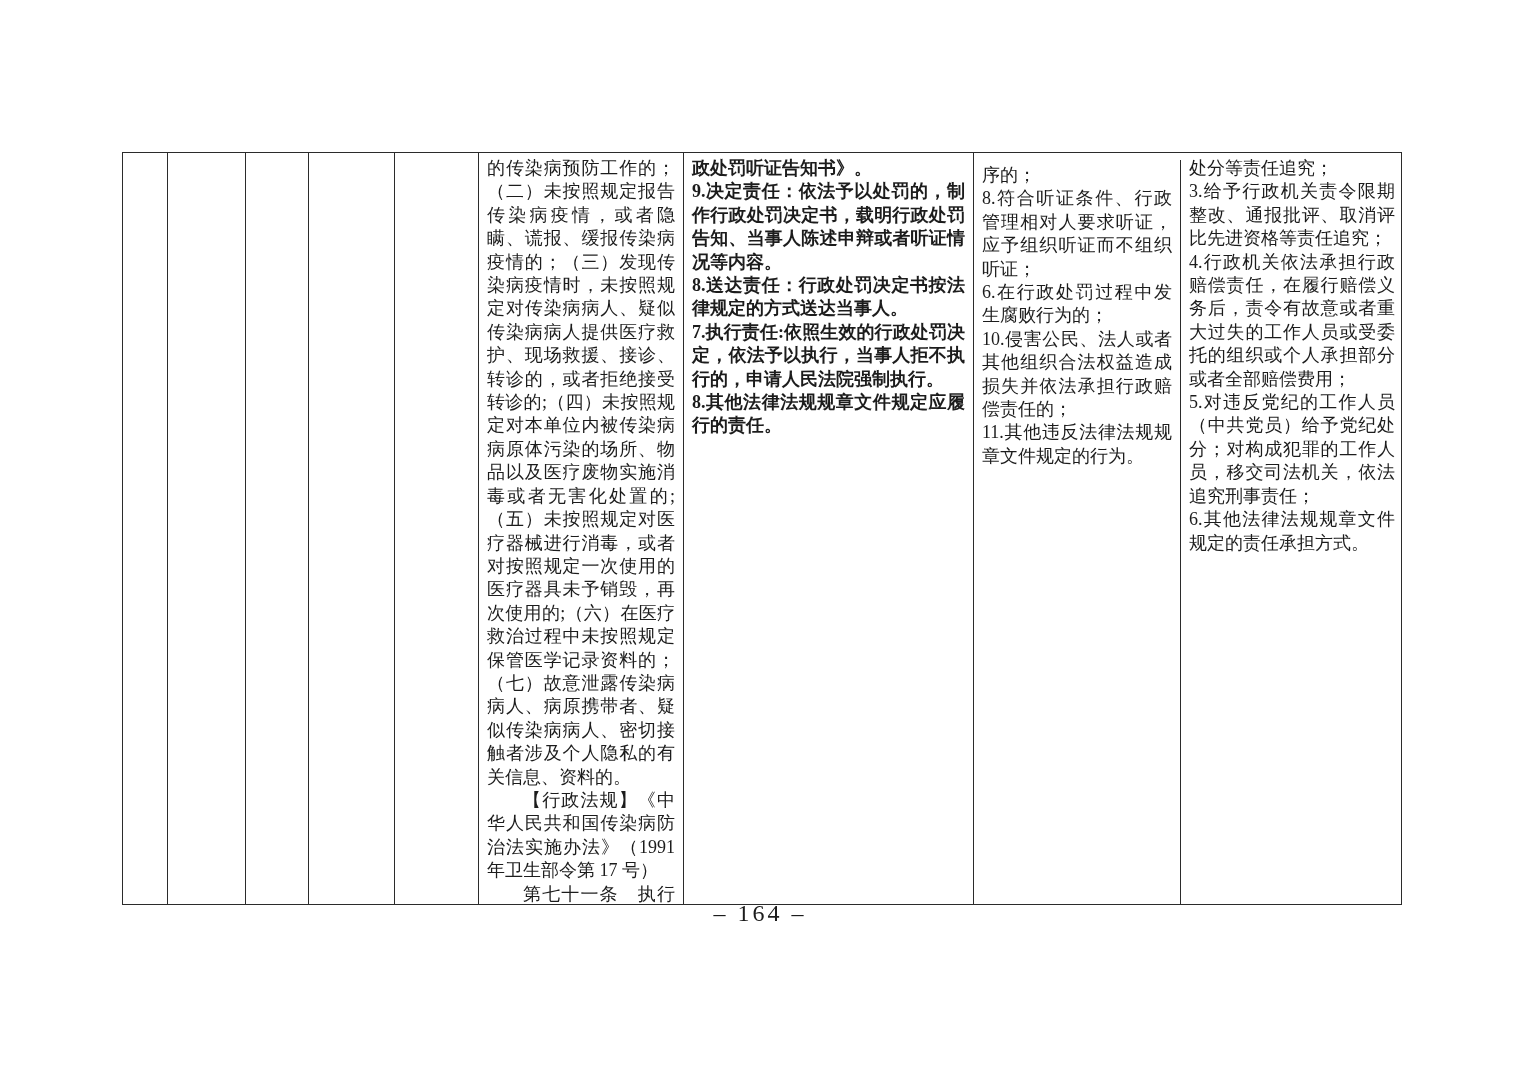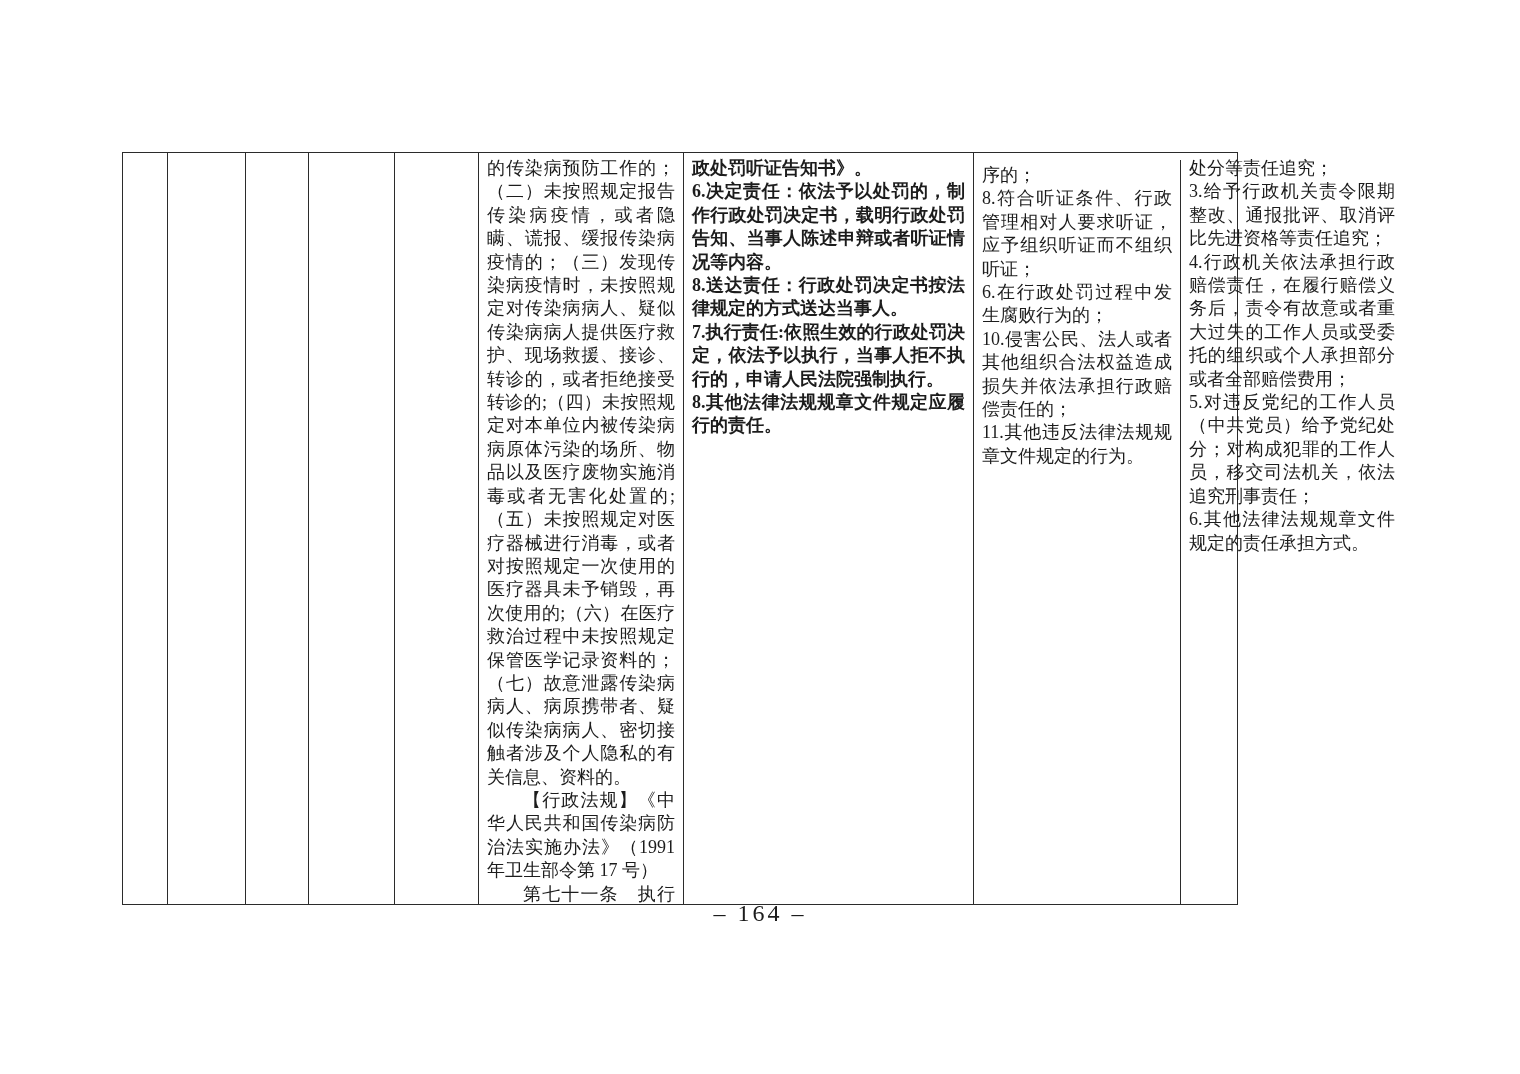--- a/index.html
+++ b/index.html
@@ -12,21 +12,21 @@
     width: 1520px;
     height: 1074px;
     overflow: hidden;
     font-family: "Liberation Serif", "DejaVu Serif", serif;
     color: #1c1c1c;
   }
   .doc-table {
     position: absolute;
     left: 122px;
     top: 152px;
-    width: 1116px;
+    width: 1280px;
     height: 753px;
     box-sizing: border-box;
     border: 1px solid #2b2b2b;
     display: flex;
     flex-direction: row;
     background: #ffffff;
   }
   .cell {
     box-sizing: border-box;
     border-right: 1px solid #2b2b2b;
@@ -75,21 +75,21 @@
   <div class="cell c5"></div>
 
   <div class="cell c6">
     <p class="p">的传染病预防工作的；（二）未按照规定报告传染病疫情，或者隐瞒、谎报、缓报传染病疫情的；（三）发现传染病疫情时，未按照规定对传染病病人、疑似传染病病人提供医疗救护、现场救援、接诊、转诊的，或者拒绝接受转诊的;（四）未按照规定对本单位内被传染病病原体污染的场所、物品以及医疗废物实施消毒或者无害化处置的;（五）未按照规定对医疗器械进行消毒，或者对按照规定一次使用的医疗器具未予销毁，再次使用的;（六）在医疗救治过程中未按照规定保管医学记录资料的；（七）故意泄露传染病病人、病原携带者、疑似传染病病人、密切接触者涉及个人隐私的有关信息、资料的。</p>
     <p class="p indent">【行政法规】《中华人民共和国传染病防治法实施办法》（1991 年卫生部令第 17 号）</p>
     <p class="p indent">第七十一条　执行职务的医疗保健人员、卫生防疫人员和责任单位，不</p>
   </div>
 
   <div class="cell c7">
     <p class="p">政处罚听证告知书》。</p>
-    <p class="p">6.决定责任：依法予以处罚的，制作行政处罚决定书，载明行政处罚告知、当事人陈述申辩或者听证情况等内容。</p>
+    <p class="p">9.决定责任：依法予以处罚的，制作行政处罚决定书，载明行政处罚告知、当事人陈述申辩或者听证情况等内容。</p>
     <p class="p">8.送达责任：行政处罚决定书按法律规定的方式送达当事人。</p>
     <p class="p">7.执行责任:依照生效的行政处罚决定，依法予以执行，当事人拒不执行的，申请人民法院强制执行。</p>
     <p class="p">8.其他法律法规规章文件规定应履行的责任。</p>
   </div>
 
   <div class="cell c8">
     <p class="p">序的；</p>
     <p class="p">8.符合听证条件、行政管理相对人要求听证，应予组织听证而不组织听证；</p>
     <p class="p">6.在行政处罚过程中发生腐败行为的；</p>
     <p class="p">10.侵害公民、法人或者其他组织合法权益造成损失并依法承担行政赔偿责任的；</p>

